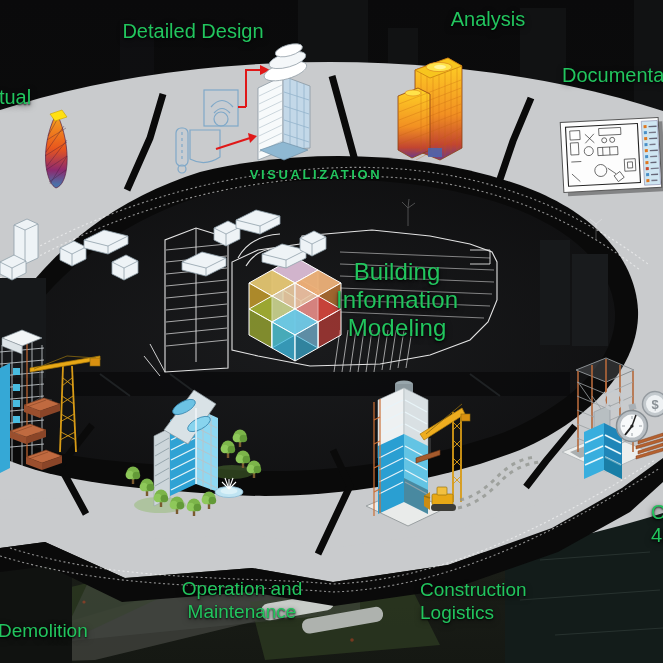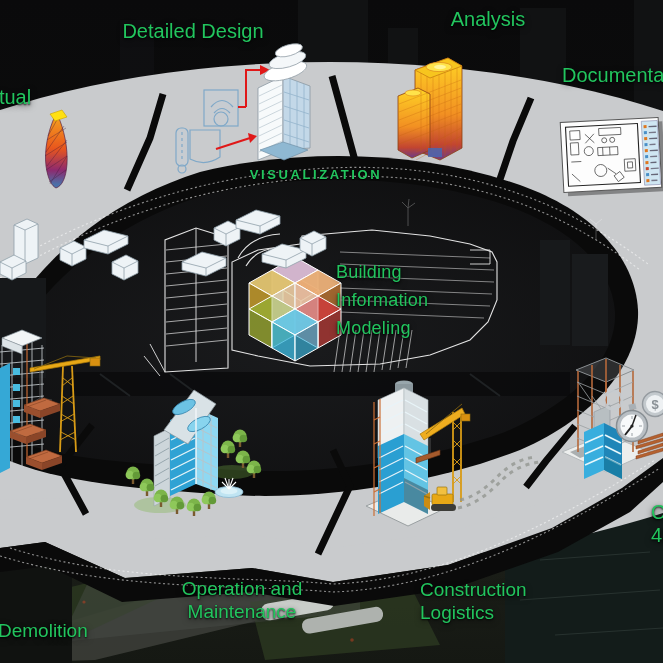--- a/index.html
+++ b/index.html
@@ -6,21 +6,21 @@
   .stage{position:relative;width:663px;height:663px;overflow:hidden;background:#0a0a0b;
          font-family:"Liberation Sans",sans-serif;}
   .stage svg{position:absolute;left:0;top:0;}
   .lbl{position:absolute;color:#22c55e;white-space:nowrap;
        text-shadow:0 1px 2px rgba(0,0,0,.9),0 2px 6px rgba(0,0,0,.65);line-height:1.18;}
   .lbl.big{font-size:20px;}
   .lbl.two{line-height:23px;}
   .center-label{transform:translateX(-50%);text-align:center;}
   .viz{font-size:13px;font-weight:bold;letter-spacing:2.6px;
        text-shadow:0 1px 1px rgba(0,0,0,.9);}
-  .bim-title{font-size:18px;line-height:28px;letter-spacing:.2px;}
+  .bim-title{font-size:24px;line-height:28px;letter-spacing:.2px;text-align:center;}
   .cf-top{fill-opacity:.95;stroke:#fff;stroke-width:1;stroke-linejoin:round;}
   .cf-l{fill-opacity:.8;stroke:#fff;stroke-width:1;stroke-linejoin:round;}
   .cf-r{fill-opacity:.68;stroke:#fff;stroke-width:1;stroke-linejoin:round;}
   .wf{stroke:#fff;fill:none;stroke-width:1.1;}
   .flr{stroke-width:.9;}
 </style>
 </head>
 <body>
 
 <div class="stage">

